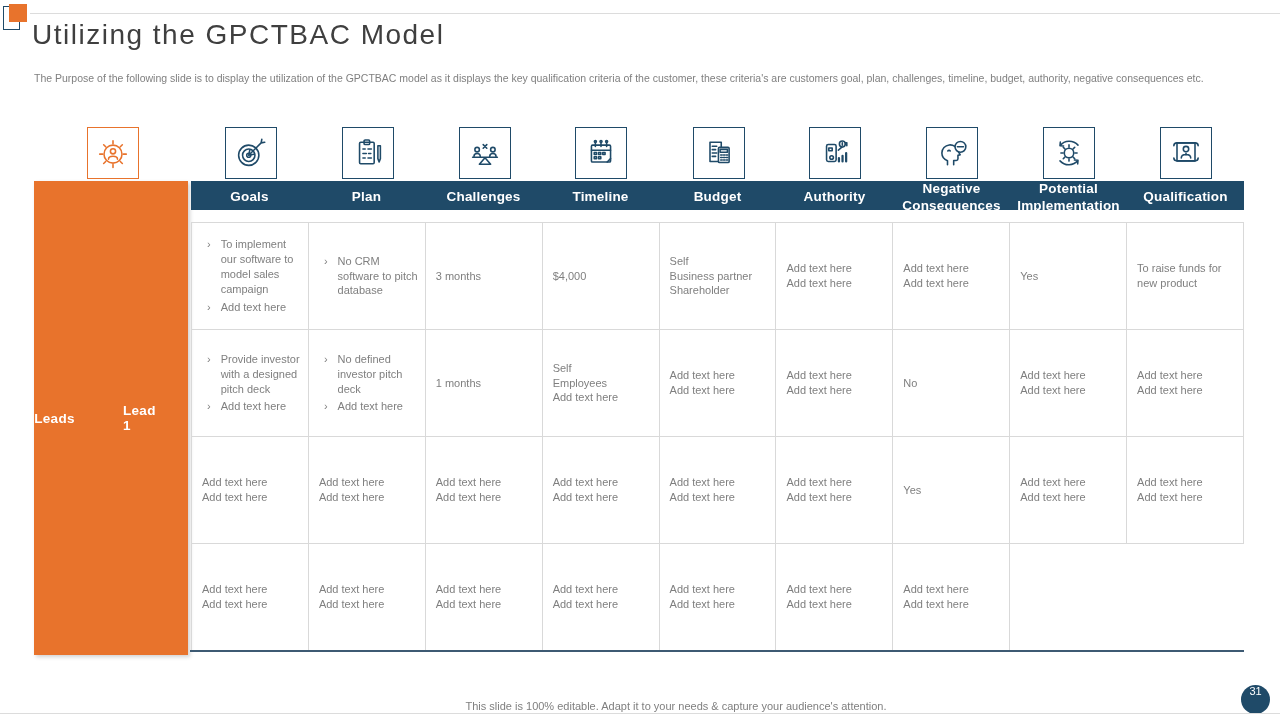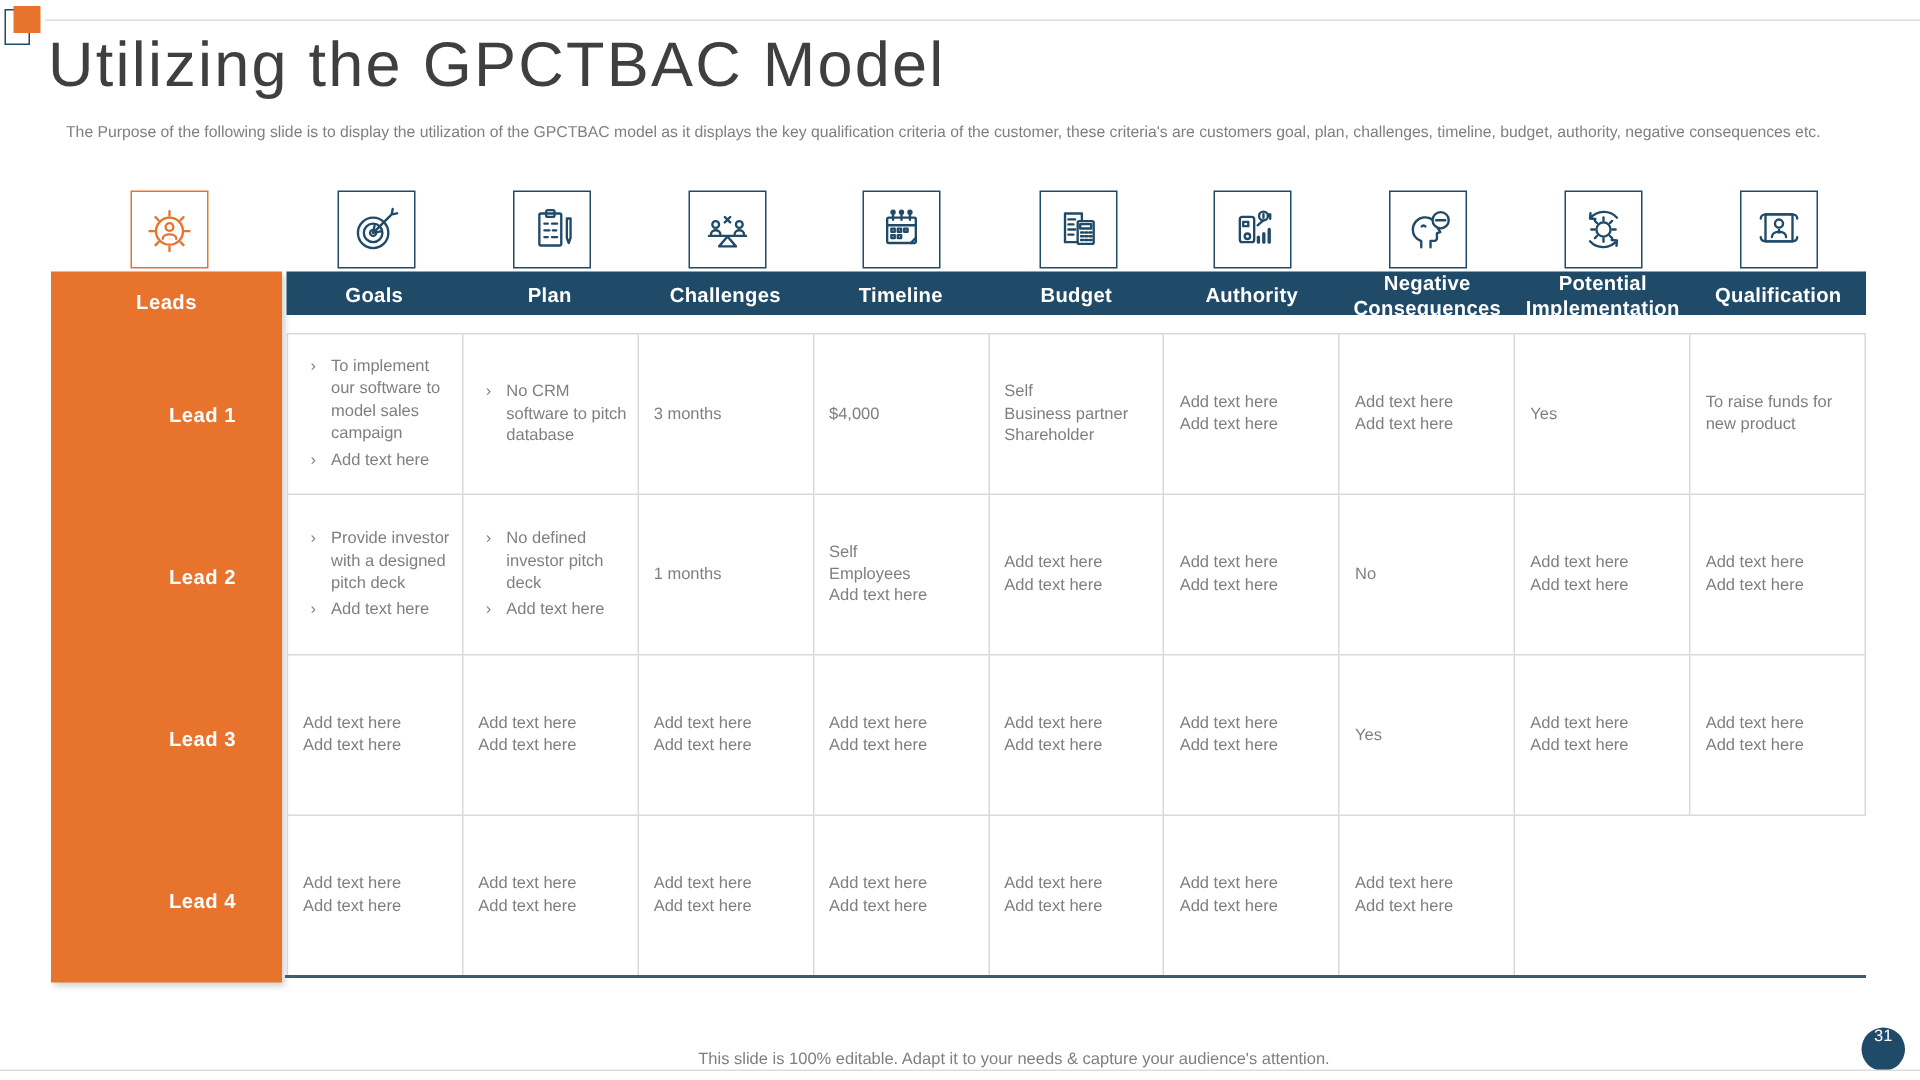--- a/index.html
+++ b/index.html
@@ -6,33 +6,33 @@
   body{
     width:1280px;height:720px;position:relative;overflow:hidden;
     background:#ffffff;font-family:"Liberation Sans",sans-serif;
   }
   
   .deco-outline{position:absolute;left:3px;top:6px;width:15px;height:22px;border:1.5px solid #1F4A68;background:#fff;}
   .deco-orange{position:absolute;left:9px;top:4px;width:18px;height:18px;background:#E8732C;}
   .top-line{position:absolute;left:30px;top:13px;right:0;height:1px;background:#DCDCDC;}
   .bottom-line{position:absolute;left:0;top:713px;width:1280px;height:1px;background:#DCDCDC;}
 
-  .title{position:absolute;left:32px;top:19px;margin:0;font-size:42px;font-weight:400;
+  .title{position:absolute;left:32px;top:19px;margin:0;font-size:28px;font-weight:400;
          color:#3F3F3F;letter-spacing:1.5px;white-space:nowrap;}
-  .subtitle{position:absolute;left:34px;top:71px;width:1190px;margin:10px;
+  .subtitle{position:absolute;left:34px;top:71px;width:1190px;margin:0;
             font-size:10.5px;line-height:1.4;color:#7F7F7F;}
 
   
   .icon-box{position:absolute;top:127px;width:52px;height:52px;box-sizing:border-box;
             border:1px solid #1F4A68;background:#fff;display:flex;align-items:center;justify-content:center;}
   .icon-box.first{border-color:#E8732C;}
 
   
   .leads-col{position:absolute;left:34px;top:181px;width:154px;height:474px;background:#E8732C;
-             display:flex;flex-direction:column;box-shadow:2px 2px 4px rgba(0,0,0,.18);}
+             display:flex;flex-direction:row;box-shadow:2px 2px 4px rgba(0,0,0,.18);}
   .leads-head{flex:0 0 41px;display:flex;align-items:center;justify-content:center;
               color:#fff;font-weight:bold;font-size:13.5px;letter-spacing:.3px;}
   .lead-label{flex:1;display:flex;align-items:center;justify-content:center;
               color:#fff;font-weight:bold;font-size:13.5px;letter-spacing:.3px;padding-left:48px;}
 
   
   .col-headers{position:absolute;left:191px;top:181px;width:1053px;height:29px;background:#1F4A68;
                display:grid;grid-template-columns:repeat(9,1fr);}
   .hcell{display:flex;align-items:center;justify-content:center;text-align:center;
          color:#fff;font-weight:bold;font-size:13.5px;line-height:1.25;padding:0 1px;letter-spacing:.2px;}

